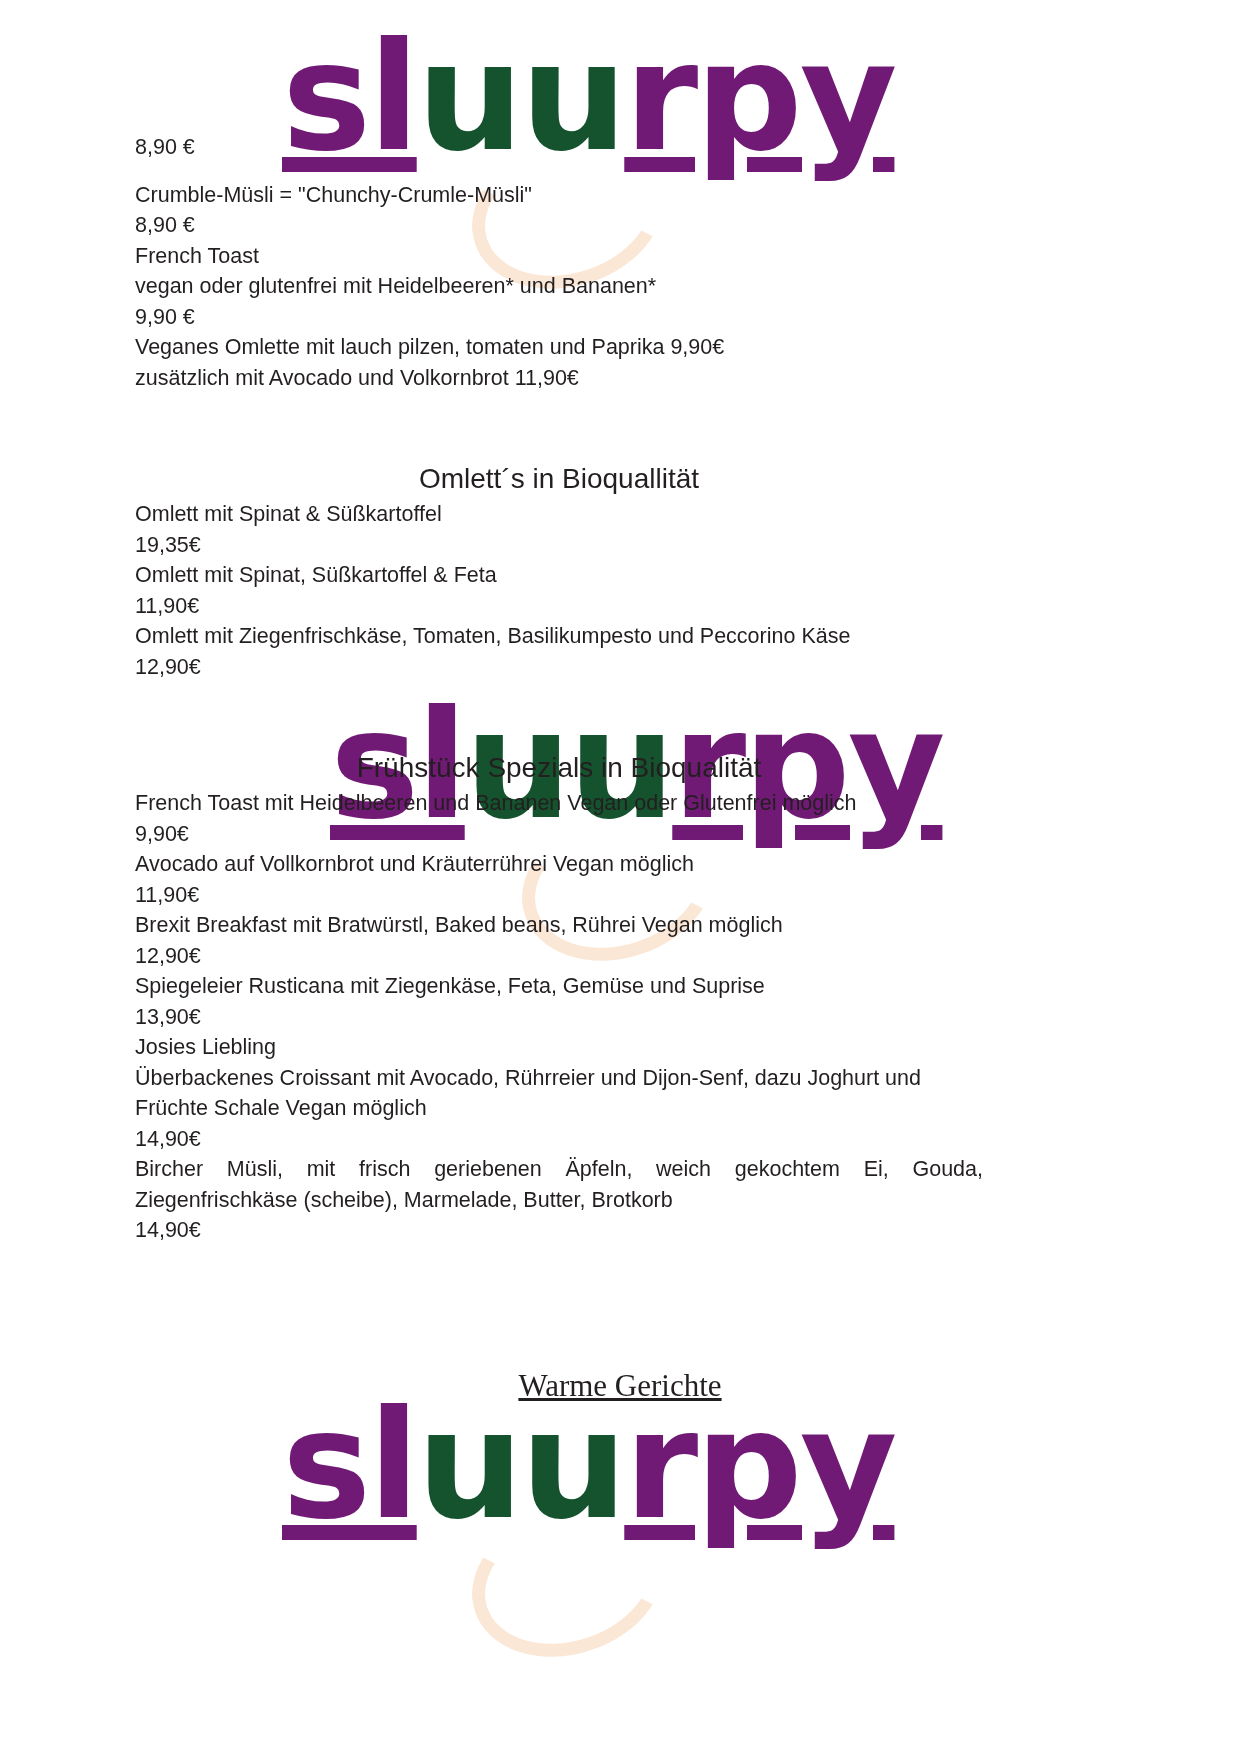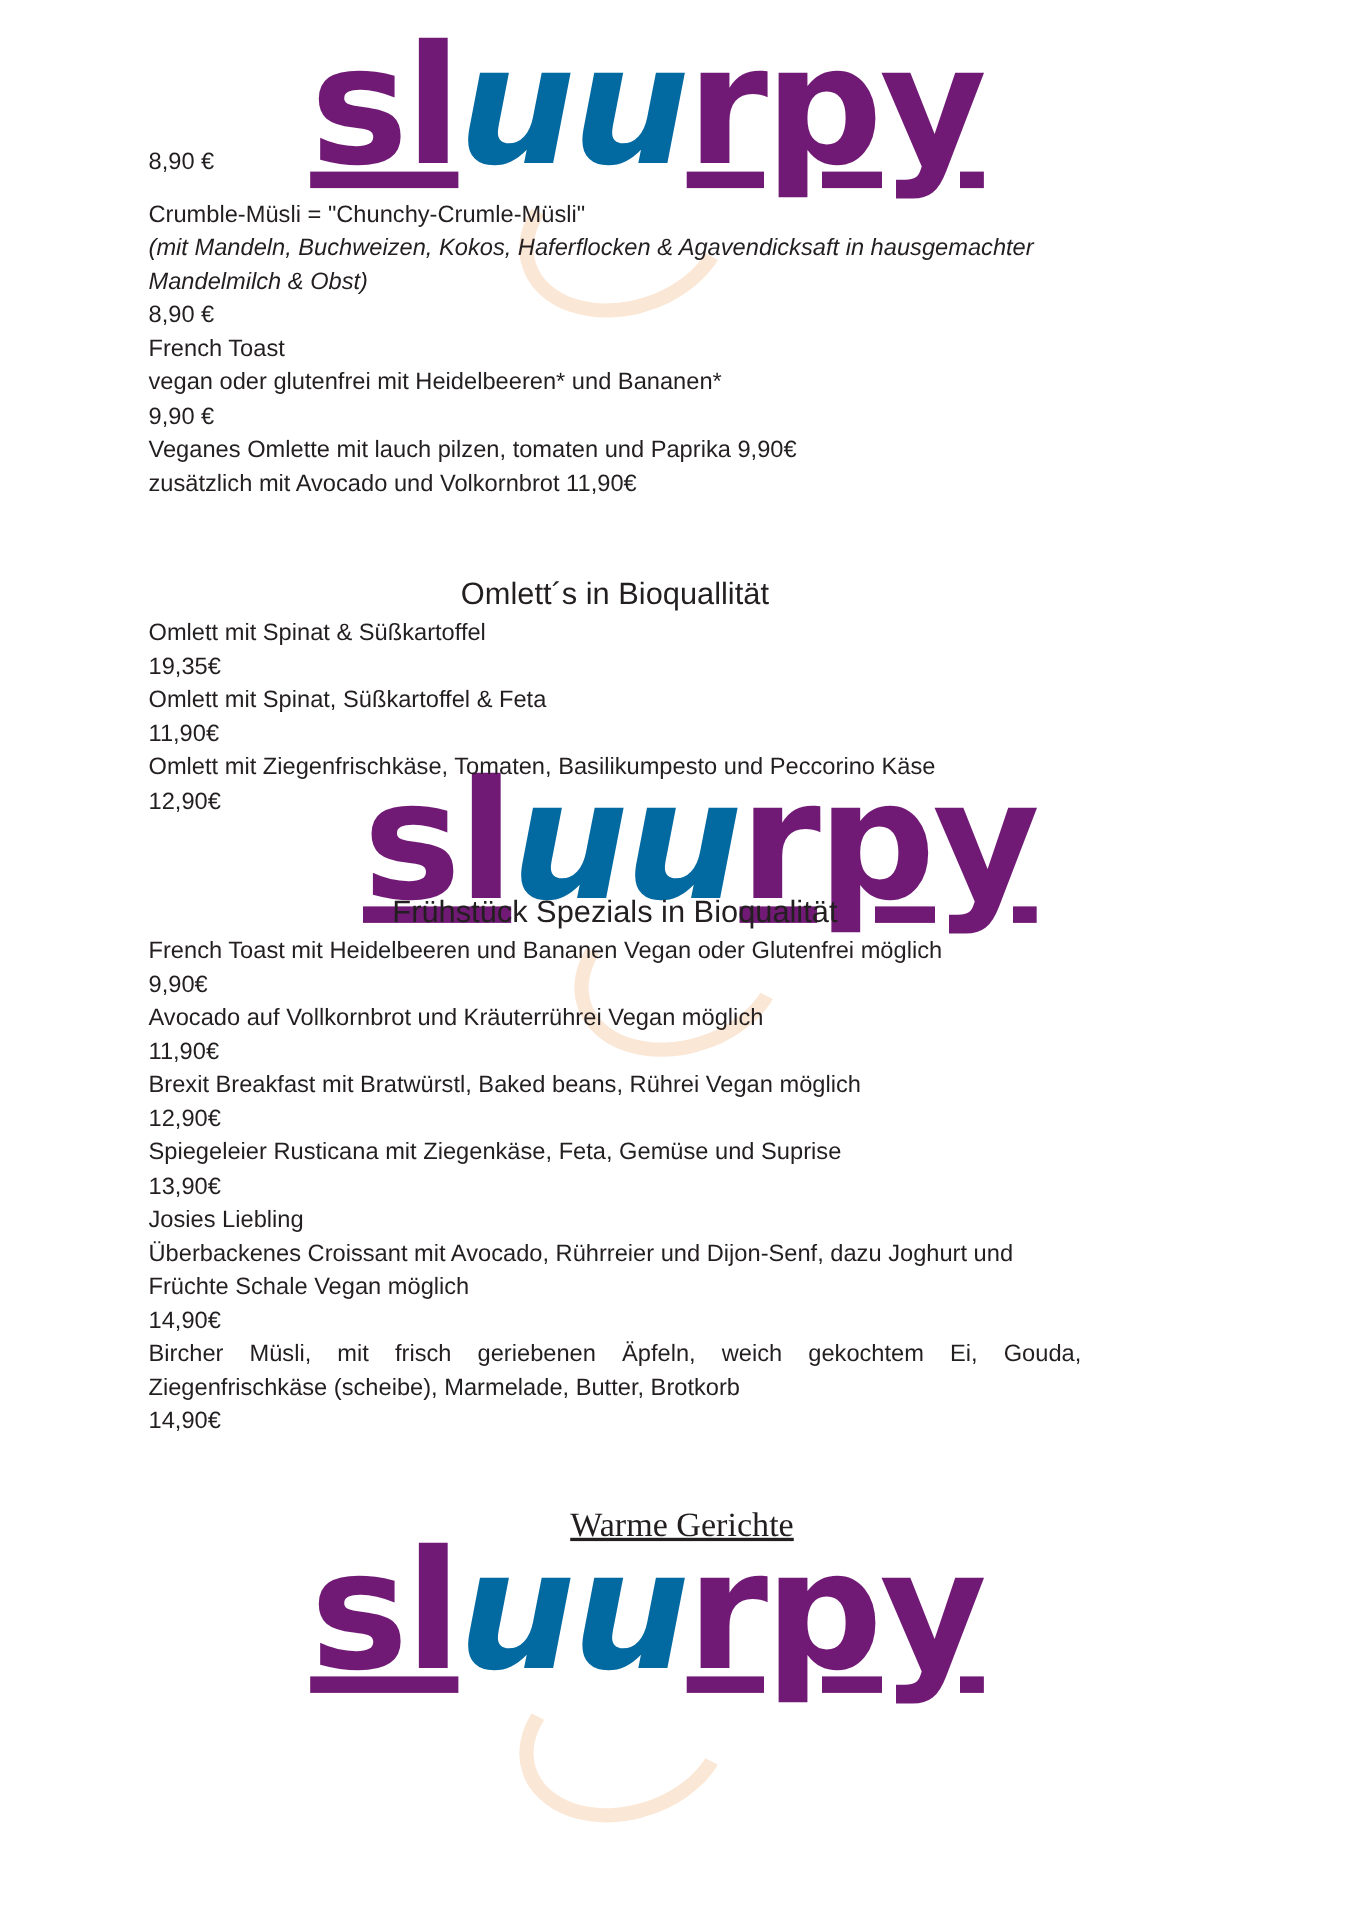--- a/index.html
+++ b/index.html
@@ -41,21 +41,21 @@
     left: 330px;
     top: 690px;
     font-size: 150px;
   }
   .wm-bot {
     left: 282px;
     top: 1390px;
     font-size: 150px;
   }
   .wm .g { color: #701a75; text-decoration: underline; }
-  .wm .o { color: #0369a1; font-style: italic; }
+  .wm .o { color: #14532d; }
   .wm-swirl {
     position: absolute;
     border: 13px solid #fbe7d6;
     border-top-color: transparent;
     border-right-color: transparent;
     border-radius: 50%;
   }
   .sw1 { left: 470px; top: 140px; width: 170px; height: 120px; transform: rotate(-18deg); }
   .sw2 { left: 520px; top: 812px; width: 170px; height: 120px; transform: rotate(-18deg); }
   .sw3 { left: 470px; top: 1508px; width: 170px; height: 120px; transform: rotate(-18deg); }
@@ -124,21 +124,20 @@
 
   <div class="wm wm-bot"><span class="g">sl</span><span class="o">uu</span><span class="g">rpy</span></div>
   <div class="wm-swirl sw3"></div>
 </div>
 
 <div id="page">
   <div class="content" id="menu-body">
       <div class="line">8,90 €</div>
       <div class="gap-sm"></div>
       <div class="line">Crumble-Müsli = "Chunchy-Crumle-Müsli"</div>
-      <div class="line italic">(mit Mandeln, Buchweizen, Kokos, Haferflocken &amp; Agavendicksaft in hausgemachter Mandelmilch &amp; Obst)</div>
       <div class="line">8,90 €</div>
       <div class="line">French Toast</div>
       <div class="line">vegan oder glutenfrei mit Heidelbeeren* und Bananen*</div>
       <div class="line">9,90 €</div>
       <div class="line">Veganes Omlette mit lauch pilzen, tomaten und Paprika 9,90€</div>
       <div class="line">zusätzlich mit Avocado und Volkornbrot 11,90€</div>
       <div class="gap-md"></div>
       <div class="section-heading">Omlett´s in Bioquallität</div>
       <div class="line">Omlett mit Spinat &amp; Süßkartoffel</div>
       <div class="line">19,35€</div>

